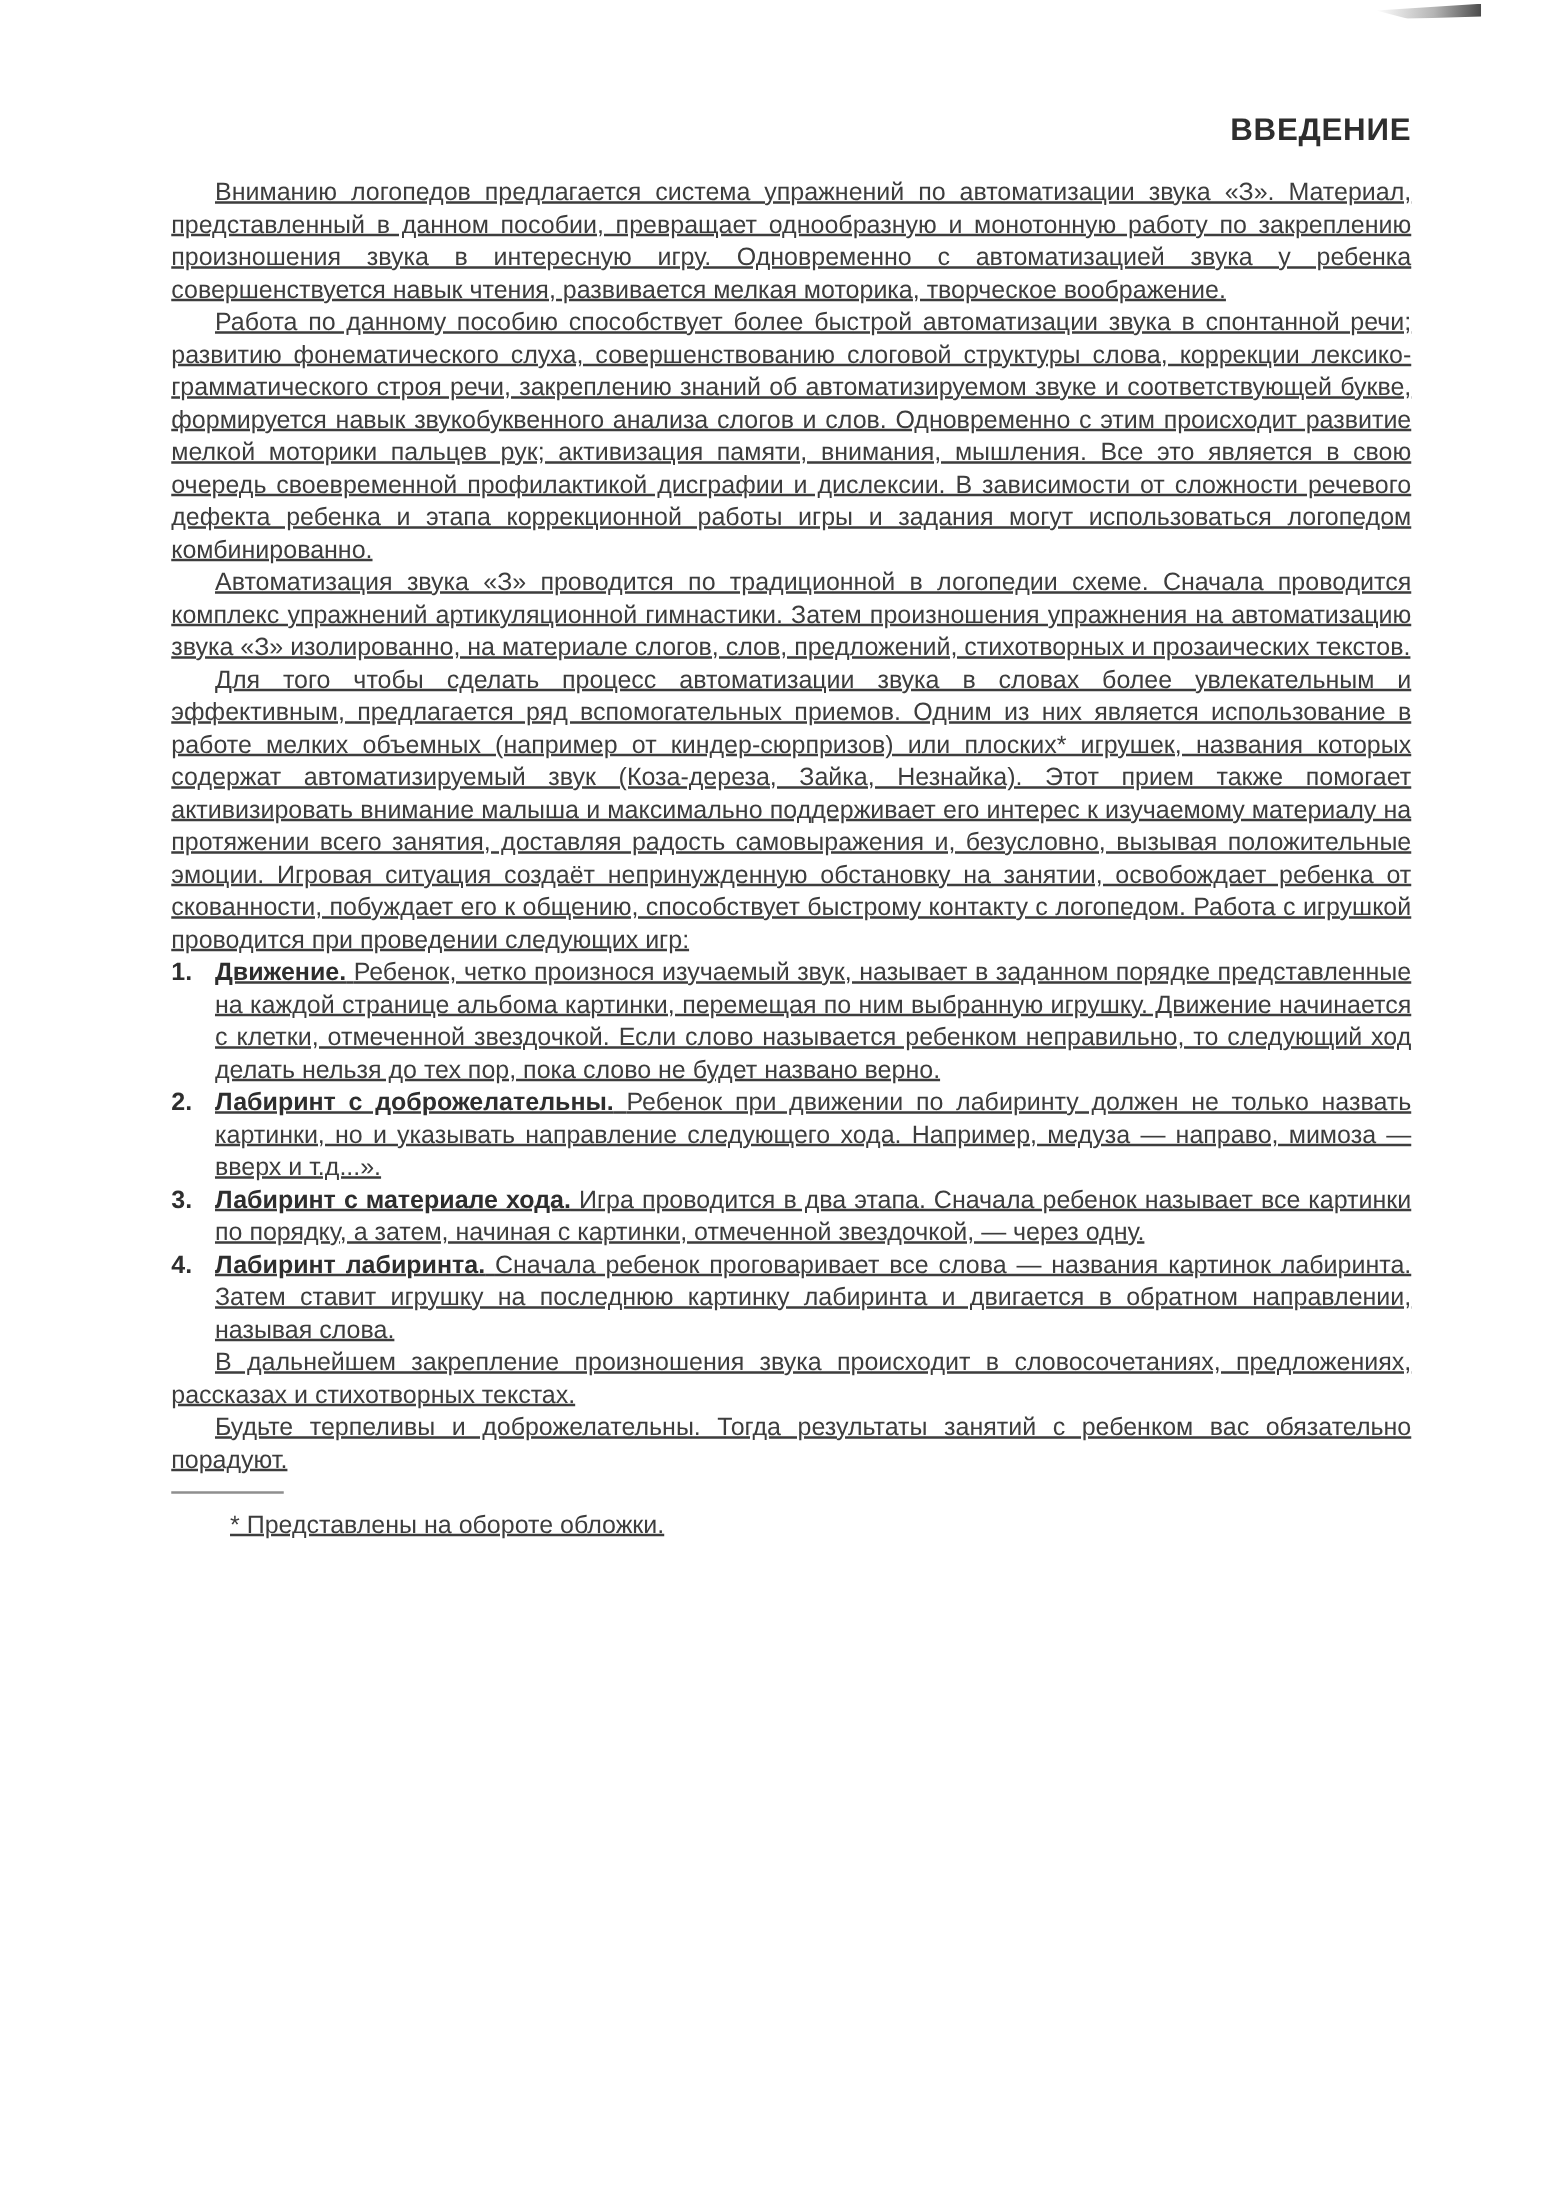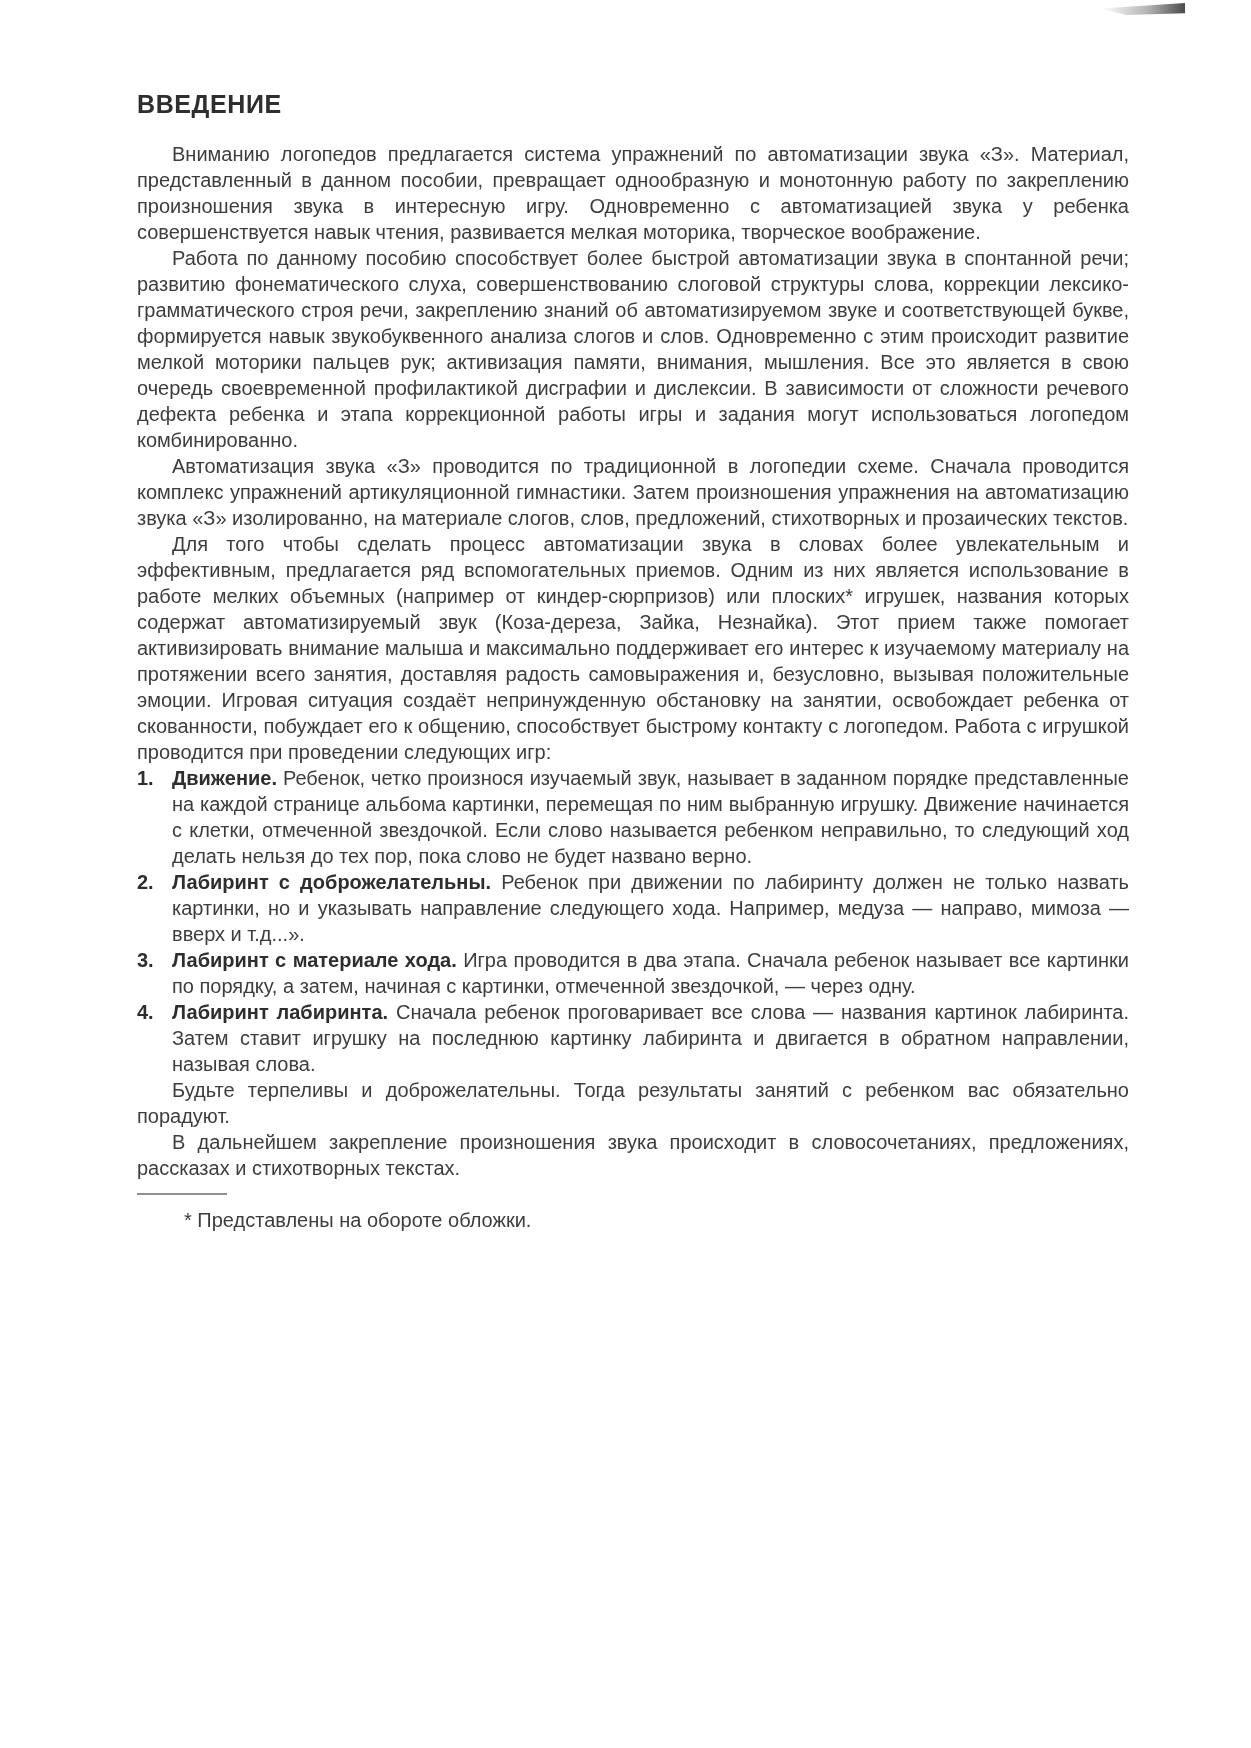--- a/index.html
+++ b/index.html
@@ -22,30 +22,31 @@
     position: absolute;
     top: 3px;
     right: 66px;
     width: 84px;
     height: 12px;
     background: linear-gradient(95deg, rgba(255,255,255,0) 0%, rgba(120,120,120,0.55) 55%, #4a4a4a 100%);
     clip-path: polygon(0 45%, 100% 0, 100% 85%, 30% 100%);
   }
   h1.doc-title {
     margin: 0 0 22px 0;
-    text-align: left;
+    text-align: right;
     font-size: 25px;
     font-weight: 700;
     letter-spacing: 0.6px;
     color: #2e2e2e;
   }
   .body-text {
     font-size: 20px;
     line-height: 26px;
     text-align: justify;
+    text-decoration: underline;
   }
   p.para {
     margin: 0;
     text-indent: 35px;
   }
   .game-list {
     margin: 0;
   }
   .game-item {
     position: relative;
@@ -113,21 +114,21 @@
       </div>
 
       <div class="game-item">
         <span class="game-num">4.</span>
         <span class="game-title">Лабиринт лабиринта.</span>
         <span>Сначала ребенок проговаривает все слова — названия картинок лабиринта. Затем ставит игрушку на последнюю картинку лабиринта и двигается в обратном направлении, называя слова.</span>
       </div>
 
     </div>
 
+    <p class="para">В дальнейшем закрепление произношения звука происходит в словосочетаниях, предложениях, рассказах и стихотворных текстах.</p>
     <p class="para">Будьте терпеливы и доброжелательны. Тогда результаты занятий с ребенком вас обязательно порадуют.</p>
-    <p class="para">В дальнейшем закрепление произношения звука происходит в словосочетаниях, предложениях, рассказах и стихотворных текстах.</p>
 
     <div class="footnote-rule"></div>
     <p class="footnote">* Представлены на обороте обложки.</p>
 
   </div>
 
 </div>
 
 </body></html>

